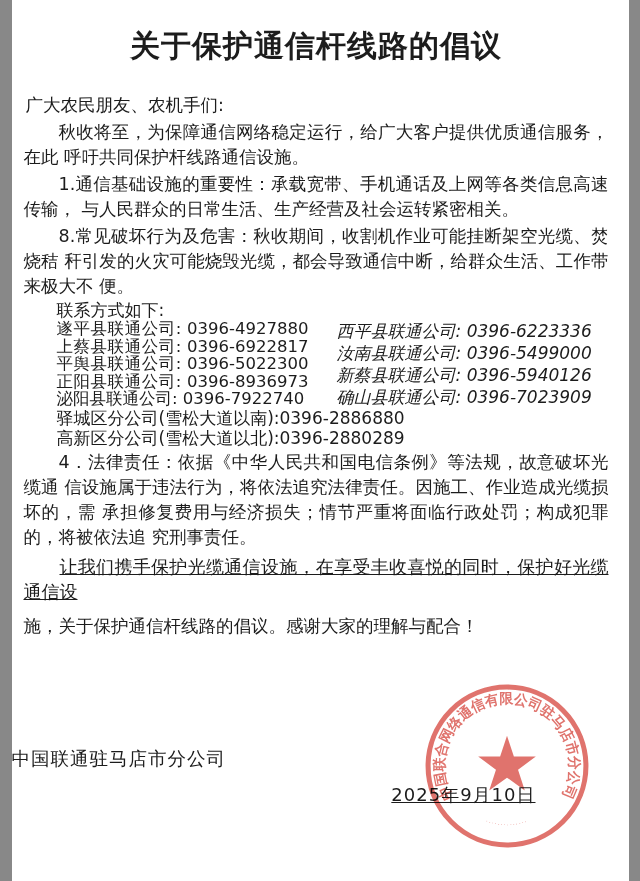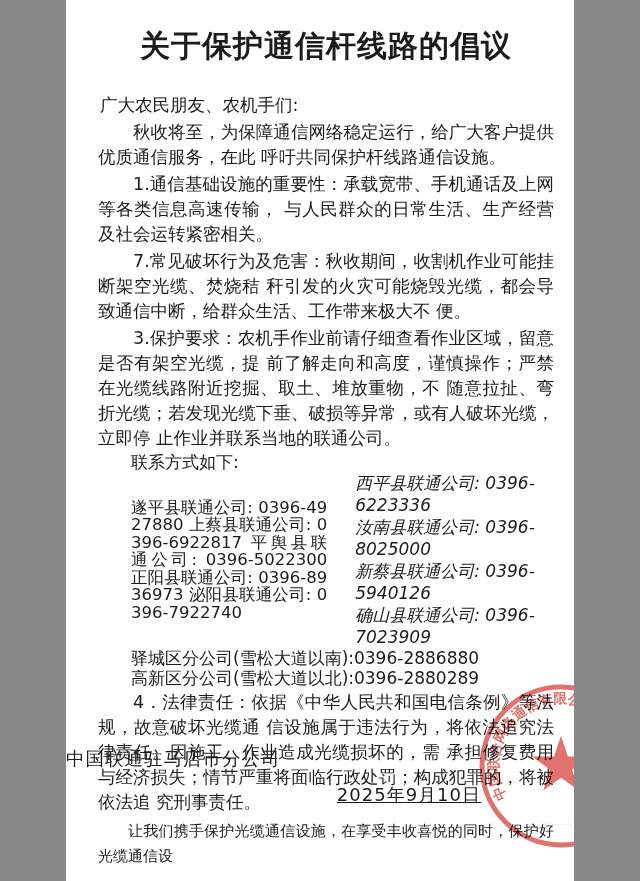--- a/index.html
+++ b/index.html
@@ -4,27 +4,27 @@
 <style>
   :root{
     --background:#ffffff;
     --text:#1c1c1c;
     --seal-red:#d9544c;
   }
   html,body{margin:0;padding:0;}
   body{background:#888;}
   .page{
     position:relative;
-    width:508px;height:881px;
+    width:617px;height:881px;
     margin:0 auto;
     background:var(--background);
     color:var(--text);
     font-family:"DejaVu Sans","Liberation Sans",sans-serif;
     box-sizing:border-box;
-    padding:22px 20px 0 32px;
+    padding:22px 20px 0 12px;
     overflow:hidden;
   }
   .title{
     font-size:30px;
     font-weight:700;
     text-align:center;
     margin:4px 0 26px 0;
     letter-spacing:1px;
   }
   .salutation{
@@ -60,25 +60,26 @@
   .col-right{
     margin-left:28px;
     line-height:22px;
     font-size:17px;
     font-style:italic;
   }
   .district{
     line-height:20px;
   }
   .closing1{
-    font-size:15px;
+    font-size:18px;
     line-height:25px;
     text-indent:2em;
     text-align:justify;
     margin:4px 0 0 0;
+    text-decoration:underline;
   }
   .closing2{
     font-size:17.5px;
     line-height:25px;
     text-align:justify;
     margin:10px 0 0 0;
   }
   .signature{
     position:absolute;
     top:746px;left:0;right:80px;
@@ -127,30 +128,29 @@
 <body>
 
 <div class="page">
 
   <h1 class="title">关于保护通信杆线路的倡议</h1>
 
   <p class="salutation">广大农民朋友、农机手们:</p>
 
   <p class="para">秋收将至，为保障通信网络稳定运行，给广大客户提供优质通信服务，在此 呼吁共同保护杆线路通信设施。</p>
   <p class="para">1.通信基础设施的重要性：承载宽带、手机通话及上网等各类信息高速传输， 与人民群众的日常生活、生产经营及社会运转紧密相关。</p>
-  <p class="para">7.常见破坏行为及危害：秋收期间，收割机作业可能挂断架空光缆、焚烧秸 秆引发的火灾可能烧毁光缆，都会导致通信中断，给群众生活、工作带来极大不 便。</p>
-  <p class="para">3.保护要求：农机手作业前请仔细查看作业区域，留意是否有架空光缆，提 前了解走向和高度，谨慎操作；严禁在光缆线路附近挖掘、取土、堆放重物，不 随意拉扯、弯折光缆；若发现光缆下垂、破损等异常，或有人破坏光缆，立即停 止作业并联系当地的联通公司。</p>
+  <p class="para">8.常见破坏行为及危害：秋收期间，收割机作业可能挂断架空光缆、焚烧秸 秆引发的火灾可能烧毁光缆，都会导致通信中断，给群众生活、工作带来极大不 便。</p>
 
   <div class="contacts">
     <div class="contact-line">联系方式如下:</div>
     <div class="columns">
       <div class="col-left">遂平县联通公司: 0396-4927880 上蔡县联通公司: 0396-6922817 平舆县联通公司: 0396-5022300 正阳县联通公司: 0396-8936973 泌阳县联通公司: 0396-7922740</div>
       <div class="col-right">
         <div>西平县联通公司: 0396-6223336</div>
-        <div>汝南县联通公司: 0396-8025000</div>
+        <div>汝南县联通公司: 0396-5499000</div>
         <div>新蔡县联通公司: 0396-5940126</div>
         <div>确山县联通公司: 0396-7023909</div>
       </div>
     </div>
     <div class="district">驿城区分公司(雪松大道以南):0396-2886880</div>
     <div class="district">高新区分公司(雪松大道以北):0396-2880289</div>
   </div>
 
   <p class="para">4．法律责任：依据《中华人民共和国电信条例》等法规，故意破坏光缆通 信设施属于违法行为，将依法追究法律责任。因施工、作业造成光缆损坏的，需 承担修复费用与经济损失；情节严重将面临行政处罚；构成犯罪的，将被依法追 究刑事责任。</p>
 

